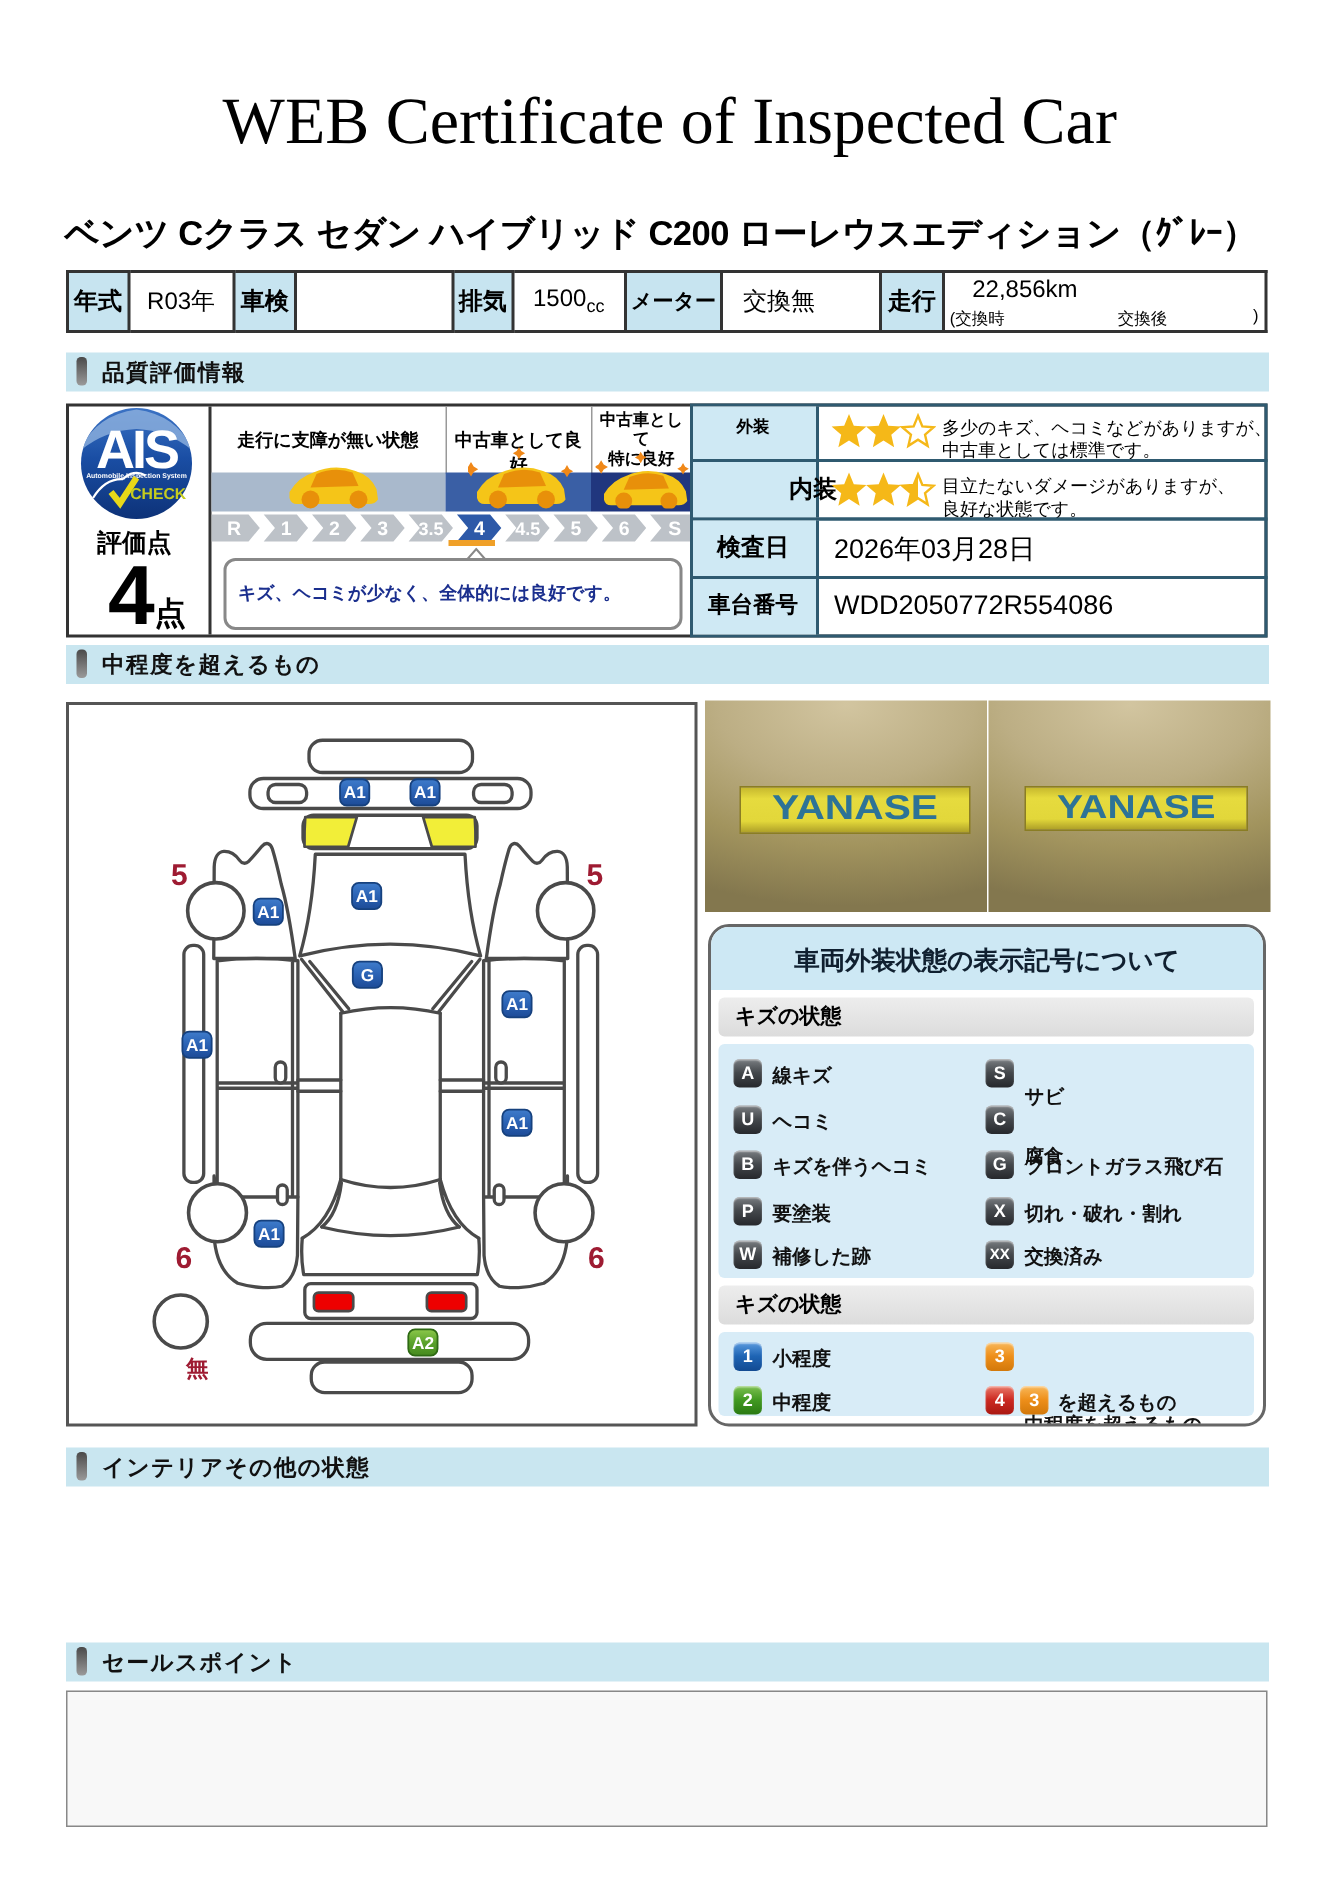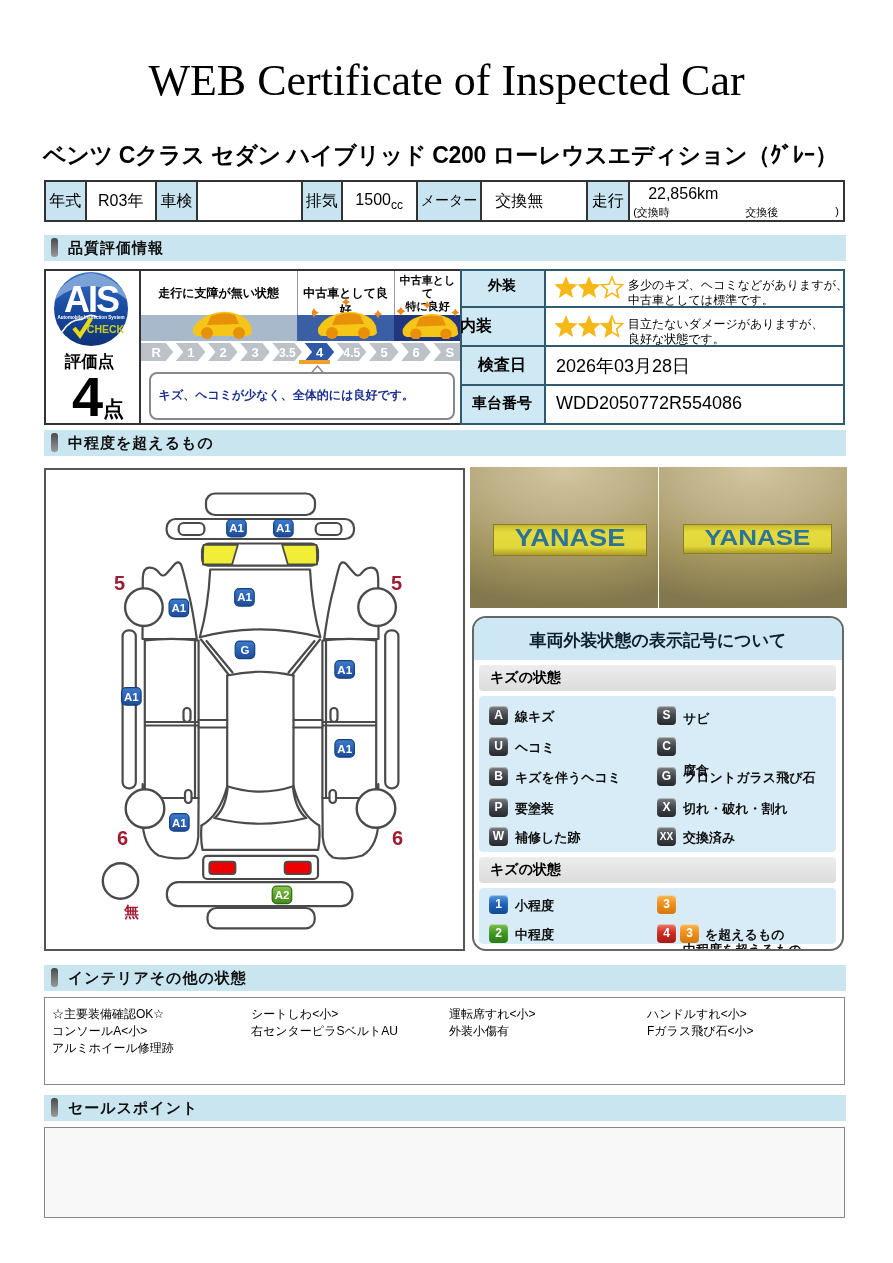--- a/index.html
+++ b/index.html
@@ -4,21 +4,21 @@
 <style>
 html,body{margin:0;padding:0;background:#fff;}
 body{font-family:"Liberation Sans",sans-serif;}
 #page{position:relative;width:893px;height:1263px;background:#fff;overflow:hidden;}
 .abs{position:absolute;}
 .hdrbar{position:absolute;left:44px;width:802px;height:26px;background:#c9e6f0;}
 .hdrcap{position:absolute;left:7px;top:3px;width:7px;height:19px;border-radius:3px;background:linear-gradient(180deg,#4a4a4a,#9a9a9a);}
 .hdrtxt{position:absolute;left:24px;top:4px;font-size:15px;font-weight:bold;color:#111;letter-spacing:1px;}
 table.spec{border-collapse:collapse;}
 table.spec td{border:2px solid #333;font-size:16px;padding:0;white-space:nowrap;}
-td.lbl{background:#c7e4f0;font-weight:normal;text-align:center;}
+td.lbl{background:#c7e4f0;font-weight:bold;text-align:center;}
 .kb{position:absolute;width:19px;height:19px;border-radius:4px;background:linear-gradient(180deg,#7a7e82,#44484c 48%,#26282c);color:#fff;font-size:12px;font-weight:bold;text-align:center;line-height:19px;box-shadow:inset 0 1px 1px rgba(255,255,255,.5);}
 .kb.c1{background:linear-gradient(180deg,#5a9ade,#1e64b4 48%,#124a92);}
 .kb.c2{background:linear-gradient(180deg,#7cc050,#429a22 48%,#2a7a12);}
 .kb.c3{background:linear-gradient(180deg,#f8b85a,#ee8f1a 48%,#d2780a);}
 .kb.c4{background:linear-gradient(180deg,#ea7a6a,#cc2a22 48%,#aa1812);}
 .kt{position:absolute;font-size:13px;font-weight:bold;color:#111;}
 </style>
 </head>
 <body>
 <div id="page">
@@ -165,32 +165,32 @@
 
     <div class="abs" style="left:8px;top:101px;width:302px;height:44px;border:2px solid #888;border-radius:8px;background:#fff;"></div>
     <div class="abs" style="left:18px;top:116px;font-size:12px;font-weight:bold;color:#1b2f8e;">キズ、ヘコミが少なく、全体的には良好です。</div>
   </div>
 
   <div class="abs" style="left:414px;top:-2px;width:385px;height:156px;">
 
     <div class="abs" style="left:0;top:0;width:385px;height:39px;border:2px solid #2f5a70;box-sizing:border-box;"></div>
     <div class="abs" style="left:2px;top:2px;width:82px;height:35px;background:#cfe9f4;"></div>
     <div class="abs" style="left:84px;top:2px;width:2px;height:35px;background:#2f5a70;"></div>
-    <div class="abs" style="left:0;top:8px;width:84px;text-align:center;font-size:14px;font-weight:bold;">外装</div>
+    <div class="abs" style="left:0;top:8px;width:84px;text-align:center;font-size:11px;font-weight:bold;">外装</div>
     <svg class="abs" style="left:94px;top:6px;" width="70" height="26" viewBox="0 0 70 26">
       <path d="M12,1 L15.2,8.8 L23.6,9.4 L17.2,14.9 L19.1,23.1 L12,18.6 L4.9,23.1 L6.8,14.9 L0.4,9.4 L8.8,8.8 Z" fill="#f5b818"></path>
       <path d="M35,1 L38.2,8.8 L46.6,9.4 L40.2,14.9 L42.1,23.1 L35,18.6 L27.9,23.1 L29.8,14.9 L23.4,9.4 L31.8,8.8 Z" fill="#f5b818"></path>
       <path d="M58,2.2 L60.9,9.3 L68.5,9.8 L62.7,14.8 L64.4,22.2 L58,18.1 L51.6,22.2 L53.3,14.8 L47.5,9.8 L55.1,9.3 Z" fill="#fff" stroke="#f5b818" stroke-width="1.6"></path>
     </svg>
     <div class="abs" style="left:168px;top:9px;font-size:12px;line-height:15px;color:#000;white-space:nowrap;">多少のキズ、ヘコミなどがありますが、<br>中古車としては標準です。</div>
 
     <div class="abs" style="left:0;top:37px;width:385px;height:41px;border:2px solid #2f5a70;box-sizing:border-box;"></div>
     <div class="abs" style="left:2px;top:39px;width:82px;height:37px;background:#cfe9f4;"></div>
     <div class="abs" style="left:84px;top:39px;width:2px;height:37px;background:#2f5a70;"></div>
-    <div class="abs" style="left:0;top:47px;width:98px;text-align:left;font-size:16px;font-weight:bold;">内装</div>
+    <div class="abs" style="left:0;top:47px;width:98px;text-align:right;font-size:16px;font-weight:bold;">内装</div>
     <svg class="abs" style="left:94px;top:45px;" width="70" height="26" viewBox="0 0 70 26">
       <path d="M12,1 L15.2,8.8 L23.6,9.4 L17.2,14.9 L19.1,23.1 L12,18.6 L4.9,23.1 L6.8,14.9 L0.4,9.4 L8.8,8.8 Z" fill="#f5b818"></path>
       <path d="M35,1 L38.2,8.8 L46.6,9.4 L40.2,14.9 L42.1,23.1 L35,18.6 L27.9,23.1 L29.8,14.9 L23.4,9.4 L31.8,8.8 Z" fill="#f5b818"></path>
       <path d="M58,2.2 L60.9,9.3 L68.5,9.8 L62.7,14.8 L64.4,22.2 L58,18.1 L51.6,22.2 L53.3,14.8 L47.5,9.8 L55.1,9.3 Z" fill="#fff" stroke="#f5b818" stroke-width="1.6"></path>
       <path d="M58,2.2 L58,18.1 L51.6,22.2 L53.3,14.8 L47.5,9.8 L55.1,9.3 Z" fill="#f5b818"></path>
     </svg>
     <div class="abs" style="left:168px;top:48px;font-size:12px;line-height:15px;color:#000;white-space:nowrap;">目立たないダメージがありますが、<br>良好な状態です。</div>
 
     <div class="abs" style="left:0;top:76px;width:385px;height:41px;border:2px solid #2f5a70;box-sizing:border-box;"></div>
     <div class="abs" style="left:2px;top:78px;width:82px;height:37px;background:#cfe9f4;"></div>
@@ -393,21 +393,21 @@
 
   <div class="abs" style="left:5px;top:47px;width:357px;height:26px;background:linear-gradient(180deg,#ededed,#dcdcdc);border-radius:4px;"></div>
   <div class="abs" style="left:16px;top:51px;font-size:14px;font-weight:bold;">キズの状態</div>
 
   <div class="abs" style="left:5px;top:78px;width:357px;height:156px;background:#d8ecf7;border-radius:4px;"></div>
 
   <div class="kb" style="left:15px;top:88px;">A</div>
       <div class="kt" style="left:41px;top:90px;">線キズ</div>
 
   <div class="kb" style="left:183px;top:88px;">S</div>
-      <div class="kt" style="left:209px;top:92px;">サビ</div>
+      <div class="kt" style="left:209px;top:104px;">サビ</div>
 
   <div class="kb" style="left:15px;top:119px;">U</div>
       <div class="kt" style="left:41px;top:121px;">ヘコミ</div>
 
   <div class="kb" style="left:183px;top:119px;">C</div>
       <div class="kt" style="left:209px;top:121px;margin-top:23px;">腐食</div>
 
   <div class="kb" style="left:15px;top:149px;">B</div>
       <div class="kt" style="left:41px;top:151px;">キズを伴うヘコミ</div>
 
@@ -443,26 +443,20 @@
   <div class="kb c4" style="left:183px;top:306px;">4</div>
       <div class="kb c3" style="left:206px;top:306px;">3</div>
       <div class="kt" style="left:231px;top:308px;">を超えるもの</div>
 </div>
 
 <div class="hdrbar" style="top:965px;">
       <div class="hdrcap"></div>
       <div class="hdrtxt">インテリアその他の状態</div>
     </div>
 
-<div class="abs" style="left:44px;top:997px;width:799px;height:86px;border:1px solid #888;background:#fff;">
-  <div class="abs" style="left:7px;top:8px;font-size:12px;line-height:17px;">☆主要装備確認OK☆<br>コンソールA&lt;小&gt;<br>アルミホイール修理跡</div>
-  <div class="abs" style="left:206px;top:8px;font-size:12px;line-height:17px;">シートしわ&lt;小&gt;<br>右センターピラSベルトAU</div>
-  <div class="abs" style="left:404px;top:8px;font-size:12px;line-height:17px;">運転席すれ&lt;小&gt;<br>外装小傷有</div>
-  <div class="abs" style="left:602px;top:8px;font-size:12px;line-height:17px;">ハンドルすれ&lt;小&gt;<br>Fガラス飛び石&lt;小&gt;</div>
-</div>
 
 <div class="hdrbar" style="top:1095px;">
       <div class="hdrcap"></div>
       <div class="hdrtxt">セールスポイント</div>
     </div>
 
 <div class="abs" style="left:44px;top:1127px;width:799px;height:89px;border:1px solid #888;background:#f8f8f8;"></div>
 
 </div>
 

